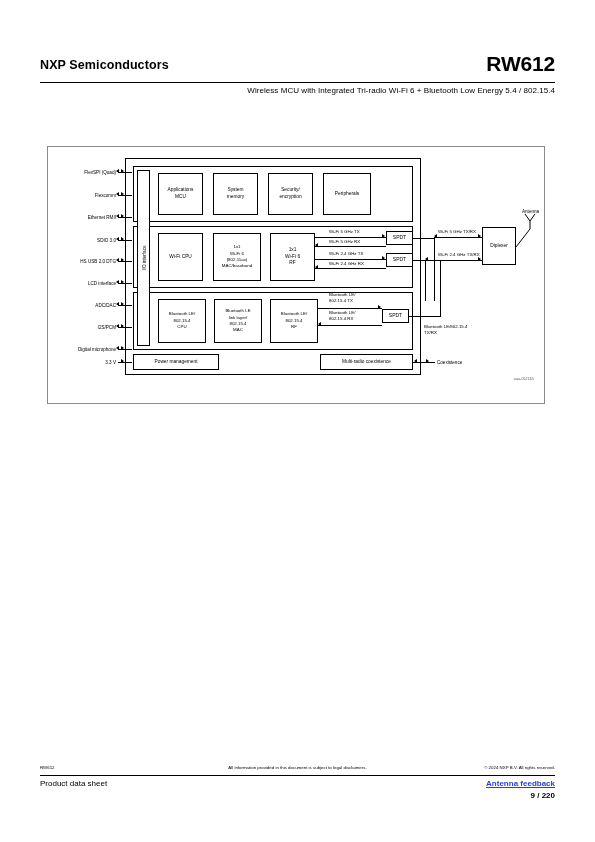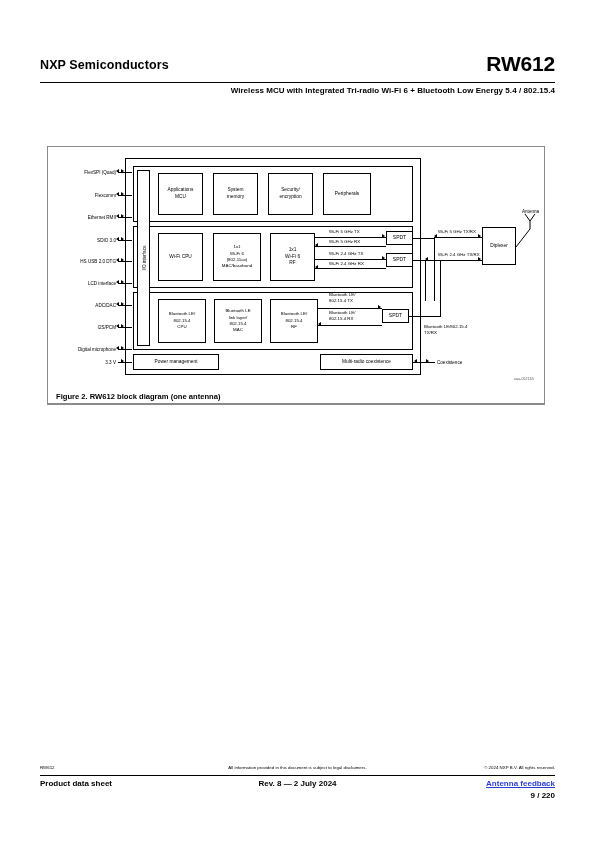--- a/index.html
+++ b/index.html
@@ -6,21 +6,21 @@
   body{width:595px;height:842px;position:relative;
        font-family:"Liberation Sans", sans-serif;color:#000;
        -webkit-font-smoothing:antialiased;}
 
   .page{position:absolute;inset:0;}
 
   
   .hdr-company{position:absolute;left:40px;top:58px;font-size:12.5px;font-weight:bold;letter-spacing:.1px;}
   .hdr-part{position:absolute;right:40px;top:52px;font-size:21px;font-weight:bold;letter-spacing:-.2px;}
   .hdr-rule{position:absolute;left:40px;right:40px;top:82px;border-top:1px solid #000;}
-  .hdr-sub{position:absolute;right:40px;top:86px;font-size:8px;font-weight:bold;letter-spacing:.05px;}
+  .hdr-sub{position:absolute;right:40px;top:86px;font-size:8px;font-weight:normal;letter-spacing:.05px;}
 
   
   .intro{position:absolute;left:47px;top:123px;font-size:8px;letter-spacing:.02px;white-space:nowrap;}
   .lnk{color:#2b3fd4;text-decoration:underline;}
 
   
   .fig{position:absolute;left:47px;top:146px;width:498px;height:258px;
        border:1px solid #8a8a8a;box-sizing:border-box;background:#fff;}
   .fig-cap{position:absolute;left:47px;top:388px;width:498px;height:17px;
            border:1px solid #8a8a8a;border-top:none;box-sizing:border-box;
@@ -66,21 +66,21 @@
   .sig{position:absolute;font-size:4.4px;white-space:nowrap;}
 
   
   .ant-lbl{position:absolute;font-size:4.6px;white-space:nowrap;}
 
   
   .ft-rule{position:absolute;left:40px;right:40px;top:775px;border-top:1px solid #000;}
   .ft-tl{position:absolute;left:40px;top:765px;font-size:4.4px;}
   .ft-tc{position:absolute;left:0;right:0;top:765px;text-align:center;font-size:4.4px;}
   .ft-tr{position:absolute;right:40px;top:765px;font-size:4.4px;}
-  .ft-bl{position:absolute;left:40px;top:779px;font-size:8px;font-weight:bold;}
+  .ft-bl{position:absolute;left:40px;top:779px;font-size:8px;font-weight:normal;}
   .ft-bc{position:absolute;left:0;right:0;top:779px;text-align:center;font-size:8px;font-weight:bold;}
   .ft-br{position:absolute;right:40px;top:779px;font-size:8px;font-weight:bold;color:#2b3fd4;text-decoration:underline;}
   .ft-pg{position:absolute;right:40px;top:791px;font-size:8px;font-weight:bold;}
 </style>
 </head>
 <body>
 
 <div class="page">
 
   <div class="hdr-company">NXP Semiconductors</div>
@@ -244,24 +244,22 @@
     <svg style="position:absolute;left:466px;top:60px;width:40px;height:42px;overflow:visible;">
       <line x1="2" y1="40" x2="16" y2="22" stroke="#000" stroke-width="1"></line>
       <line x1="16" y1="22" x2="16" y2="14" stroke="#000" stroke-width="1"></line>
       <line x1="16" y1="14" x2="11" y2="7" stroke="#000" stroke-width="1"></line>
       <line x1="16" y1="14" x2="21" y2="7" stroke="#000" stroke-width="1"></line>
     </svg>
     <div class="ant-lbl" style="left:474px;top:62px;">Antenna</div>
 
   </div>
 
-  <div class="fig-cap">Figure 2.  RW612 block diagram (one antenna)</div>
 
   <div class="ft-tl">RW612</div>
   <div class="ft-tc">All information provided in this document is subject to legal disclaimers.</div>
   <div class="ft-tr">© 2024 NXP B.V. All rights reserved.</div>
   <div class="ft-rule"></div>
   <div class="ft-bl">Product data sheet</div>
-  <div class="ft-bc">Rev. 8 — 2 July 2024</div>
   <div class="ft-br">Antenna feedback</div>
   <div class="ft-pg">9 / 220</div>
 
 </div>
 
 </body></html>

